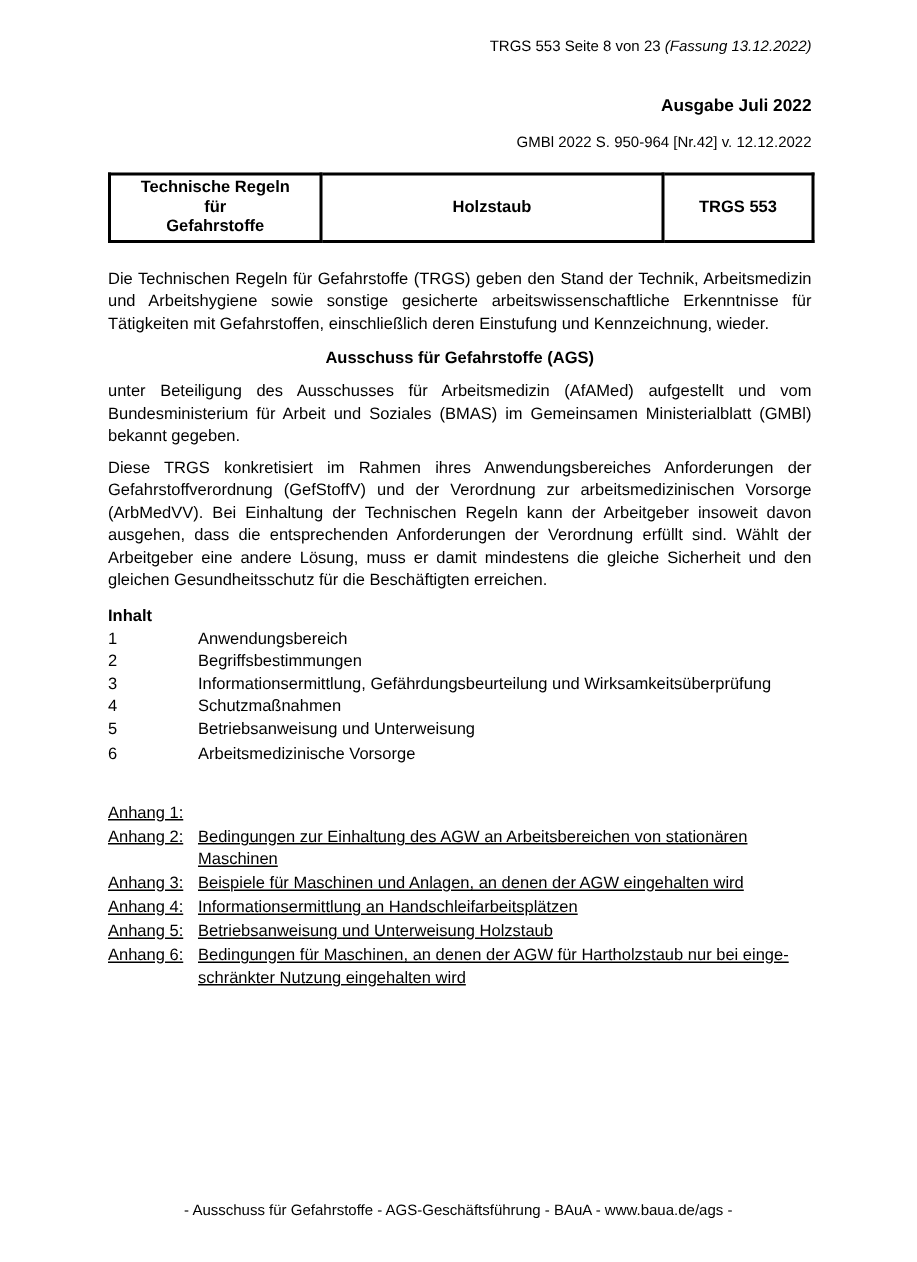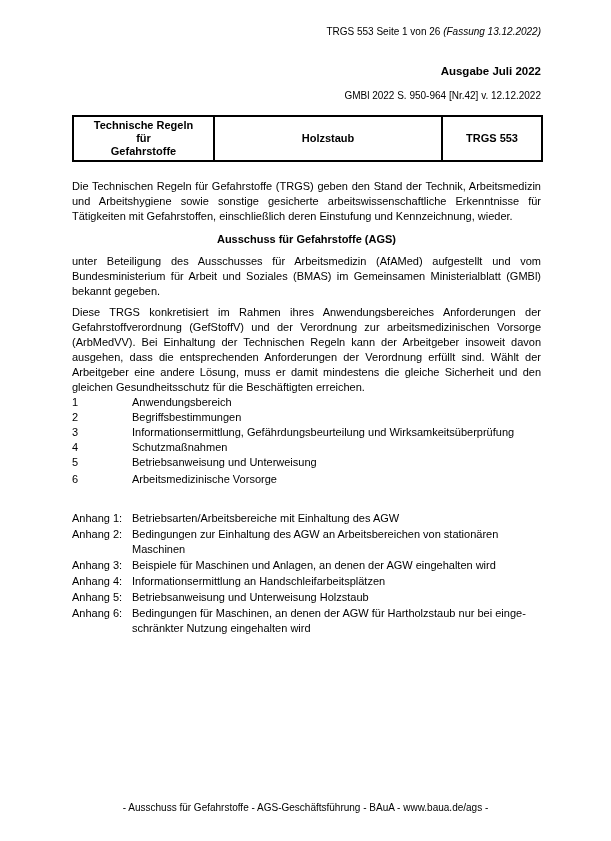--- a/index.html
+++ b/index.html
@@ -48,40 +48,40 @@
   .p2 { margin-top: 9px; }
   .committee { margin-top: 8px; text-align: center; font-weight: bold; }
   .p3 { margin-top: 7px; }
   .p4 { margin-top: 6px; }
 
   .toc-heading { margin-top: 9px; font-weight: bold; line-height: 15px; }
   .row { display: flex; line-height: 15px; }
   .row .num { width: 60px; flex: 0 0 60px; }
   .row .lbl { flex: 1; white-space: pre-line; }
   .row.spaced { margin-top: 2px; }
-  .annexes { margin-top: 24px; }
+  .annexes { margin-top: 24px; text-decoration: underline; }
   .annexes .row + .row { margin-top: 1px; }
 
   .footer {
     position: absolute;
     left: 0; right: 0;
     top: 801px;
     text-align: center;
     font-size: 10px;
     line-height: 13px;
   }
   .footer .italic { }
 </style>
 </head>
 <body>
 
 <div class="page">
 
   <div class="hdr">
-    <div class="hdr-line1"><span>TRGS 553 Seite 1 von 26 </span><span class="italic">(Fassung 13.12.2022)</span></div>
+    <div class="hdr-line1"><span>TRGS 553 Seite 8 von 23 </span><span class="italic">(Fassung 13.12.2022)</span></div>
     <div class="edition">Ausgabe Juli 2022</div>
     <div class="publication">GMBl 2022 S. 950-964 [Nr.42] v. 12.12.2022</div>
   </div>
 
   <table class="title-table">
     <tbody>
         <tr>
       <td class="c1">Technische Regeln
 für
 Gefahrstoffe</td>
@@ -89,20 +89,21 @@
       <td class="c3">TRGS 553</td>
     </tr>
   </tbody>
     </table>
 
   <p class="p-body p1">Die Technischen Regeln für Gefahrstoffe (TRGS) geben den Stand der Technik, Arbeitsmedizin und Arbeitshygiene sowie sonstige gesicherte arbeitswissenschaftliche Erkenntnisse für Tätigkeiten mit Gefahrstoffen, einschließlich deren Einstufung und Kennzeichnung, wieder.</p>
   <p class="committee">Ausschuss für Gefahrstoffe (AGS)</p>
   <p class="p-body p3">unter Beteiligung des Ausschusses für Arbeitsmedizin (AfAMed) aufgestellt und vom Bundesministerium für Arbeit und Soziales (BMAS) im Gemeinsamen Ministerialblatt (GMBl) bekannt gegeben.</p>
   <p class="p-body p4">Diese TRGS konkretisiert im Rahmen ihres Anwendungsbereiches Anforderungen der Gefahrstoffverordnung (GefStoffV) und der Verordnung zur arbeitsmedizinischen Vorsorge (ArbMedVV). Bei Einhaltung der Technischen Regeln kann der Arbeitgeber insoweit davon ausgehen, dass die entsprechenden Anforderungen der Verordnung erfüllt sind. Wählt der Arbeitgeber eine andere Lösung, muss er damit mindestens die gleiche Sicherheit und den gleichen Gesundheitsschutz für die Beschäftigten erreichen.</p>
 
+  <div class="toc-heading">Inhalt</div>
 
   <div class="toc-list">
     <div class="row">
       <span class="num">1</span>
       <span class="lbl">Anwendungsbereich</span>
     </div>
     <div class="row">
       <span class="num">2</span>
       <span class="lbl">Begriffsbestimmungen</span>
     </div>
@@ -120,21 +121,20 @@
     </div>
     <div class="row spaced">
       <span class="num">6</span>
       <span class="lbl">Arbeitsmedizinische Vorsorge</span>
     </div>
   </div>
 
   <div class="annexes">
     <div class="row">
       <span class="num">Anhang 1:</span>
-      <span class="lbl">Betriebsarten/Arbeitsbereiche mit Einhaltung des AGW</span>
     </div>
     <div class="row">
       <span class="num">Anhang 2:</span>
       <span class="lbl">Bedingungen zur Einhaltung des AGW an Arbeitsbereichen von stationären
 Maschinen</span>
     </div>
     <div class="row">
       <span class="num">Anhang 3:</span>
       <span class="lbl">Beispiele für Maschinen und Anlagen, an denen der AGW eingehalten wird</span>
     </div>

